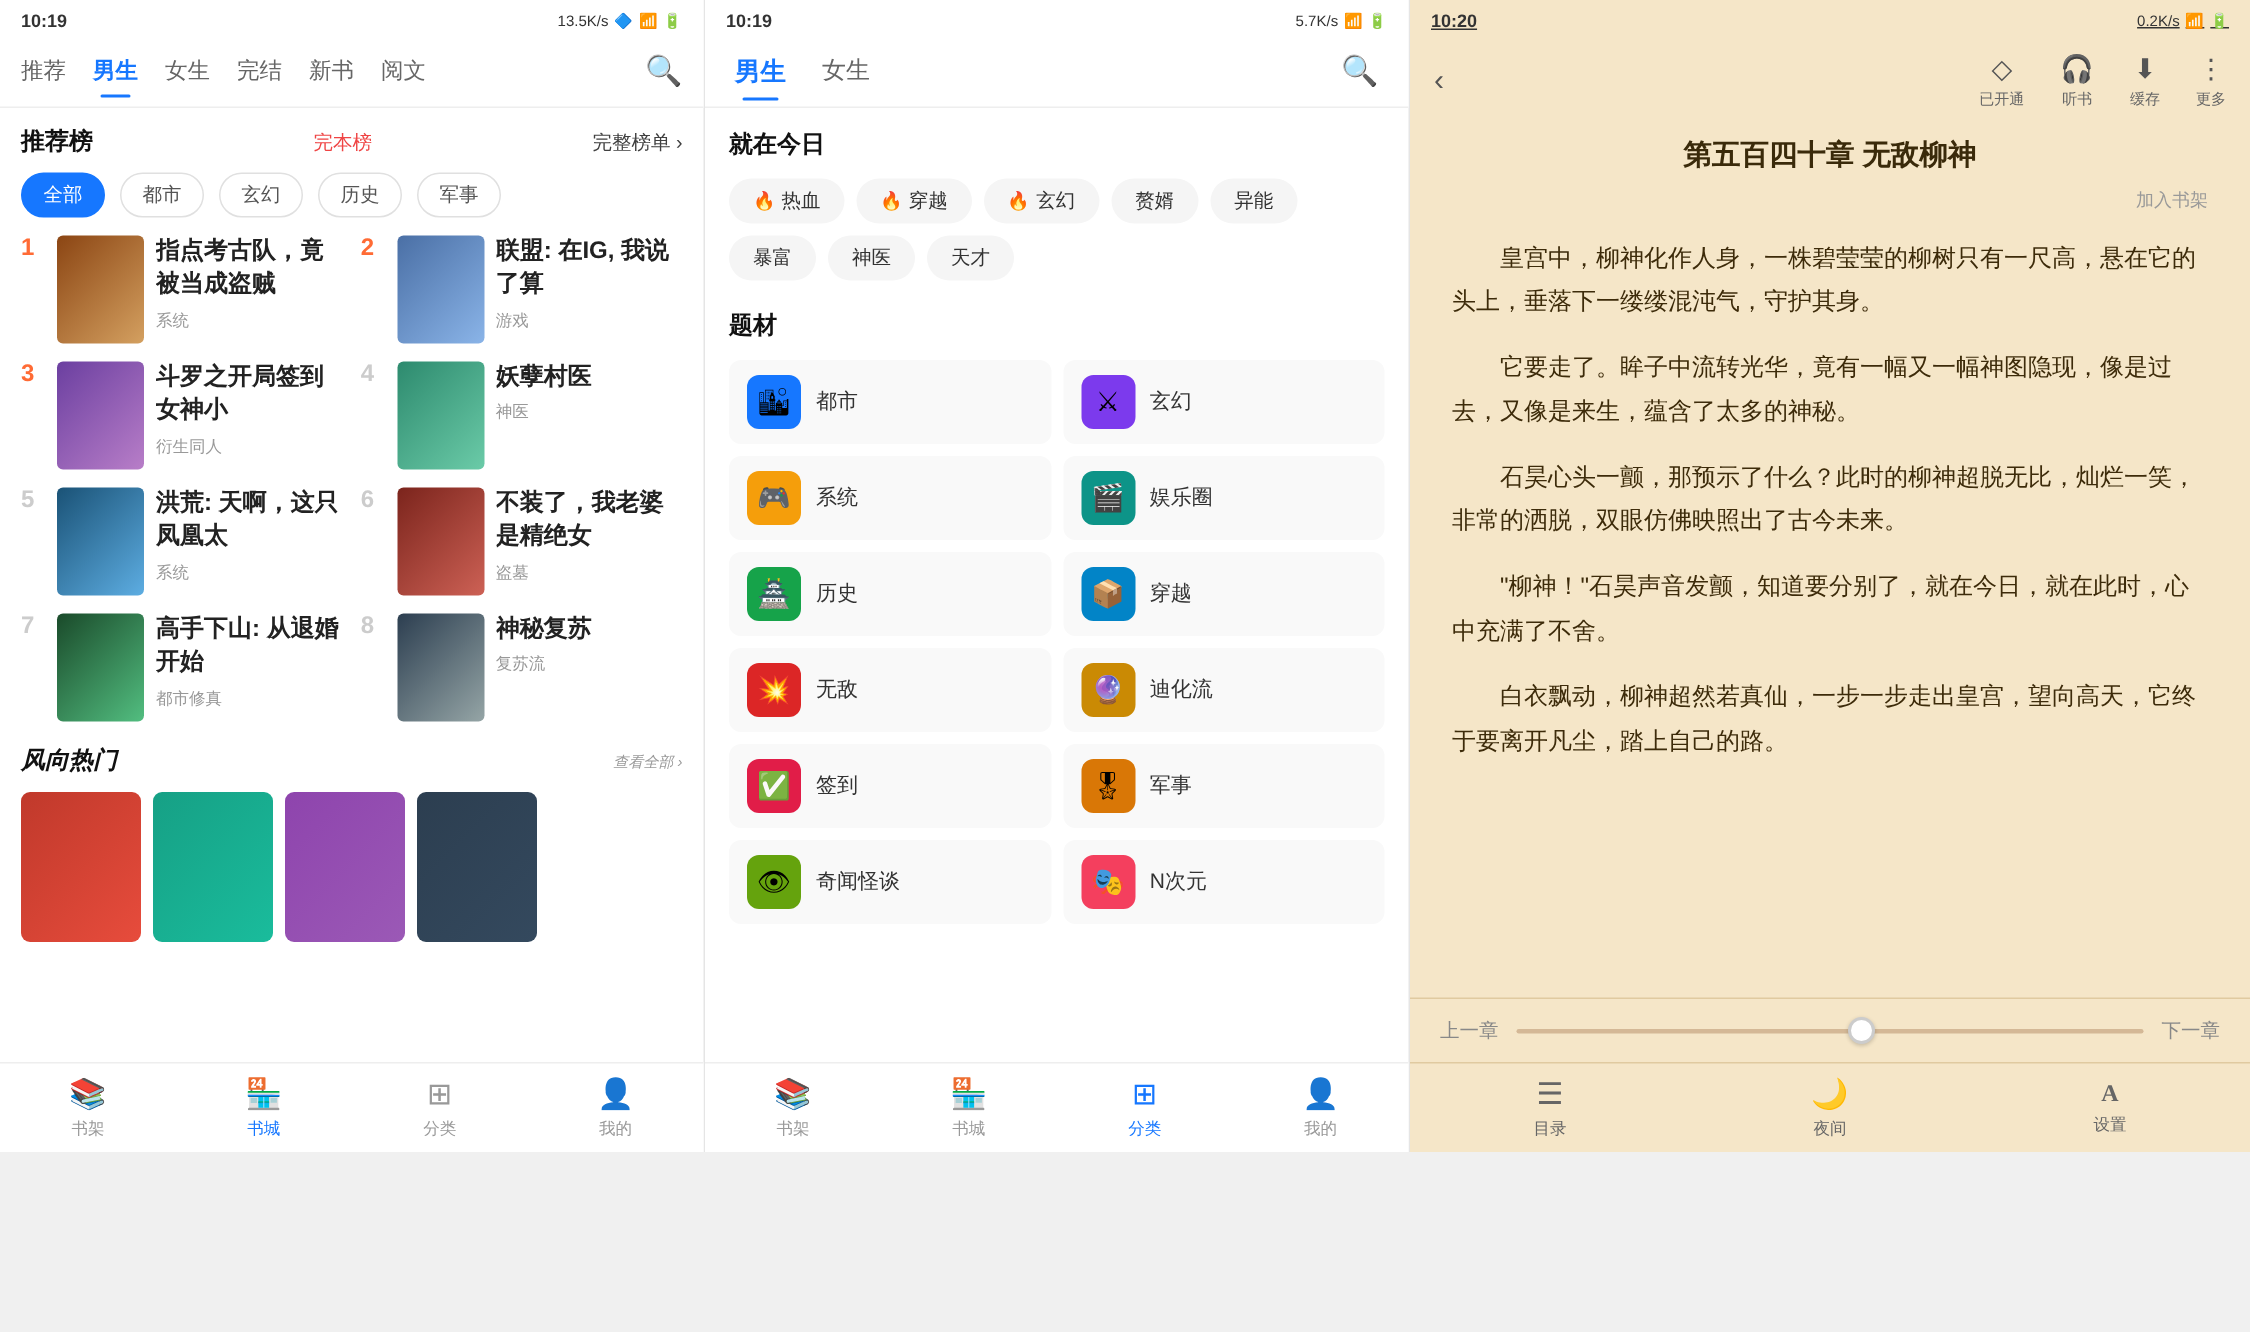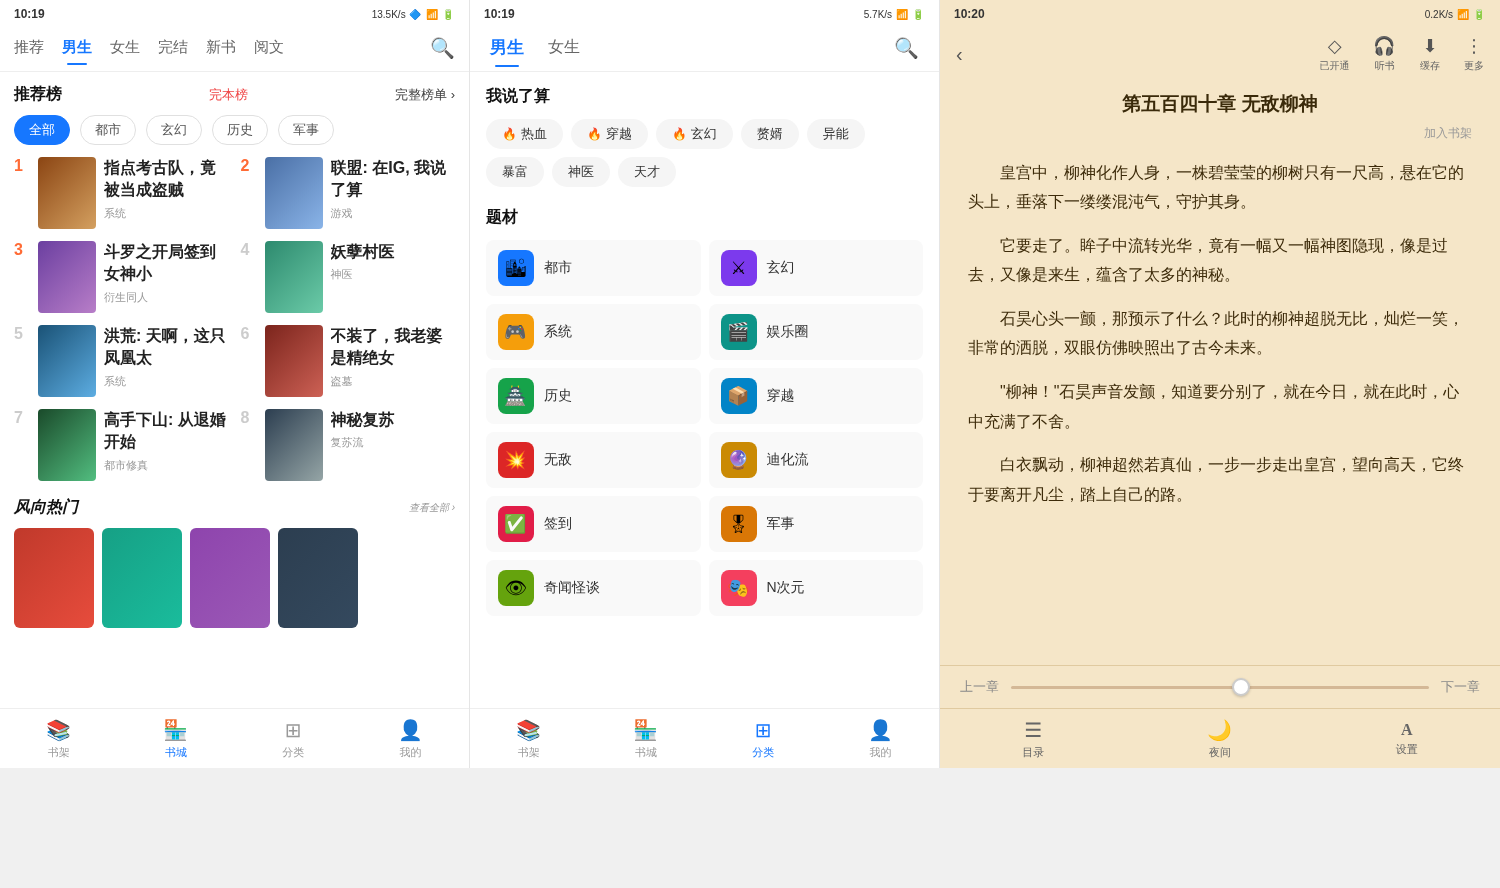--- a/index.html
+++ b/index.html
@@ -97,21 +97,21 @@
     .si-green { background: #16a34a; }
     .si-cyan { background: #0284c7; }
     .si-red { background: #dc2626; }
     .si-yellow { background: #ca8a04; }
     .si-pink { background: #e11d48; }
     .si-amber { background: #d97706; }
     .si-lime { background: #65a30d; }
     .si-rose { background: #f43f5e; }
 
     
-    .p3-status { background: #f5e6c8; }
+    .p3-status { background: #f5e6c8; text-decoration: underline; }
 
     .p3-toolbar { display: flex; align-items: center; padding: 6px 16px; background: #f5e6c8; height: 52px; flex-shrink: 0; }
     .p3-back { font-size: 20px; color: #555; cursor: pointer; margin-right: 16px; }
     .p3-actions { display: flex; gap: 24px; margin-left: auto; align-items: center; }
     .p3-action-item { display: flex; flex-direction: column; align-items: center; gap: 2px; cursor: pointer; }
     .p3-action-icon { font-size: 18px; color: #555; }
     .p3-action-label { font-size: 10px; color: #666; white-space: nowrap; }
 
     .p3-content { flex: 1; overflow-y: auto; padding: 10px 28px 20px; background: #f5e6c8; }
     .chapter-title { font-size: 19px; font-weight: 700; color: #3a2a0a; text-align: center; margin-bottom: 6px; line-height: 1.5; }
@@ -287,21 +287,21 @@
 
   <div class="nav-tabs-2">
     <span class="nav-tab-2 active">男生</span>
     <span class="nav-tab-2">女生</span>
     <span class="nav-search-2">🔍</span>
   </div>
 
   <div class="p2-content">
 
     <div class="hot-tags-section">
-      <div class="hot-tags-title">我说了算</div>
+      <div class="hot-tags-title">就在今日</div>
       <div class="hot-tags-row">
         <span class="hot-tag">
             <span class="fire">🔥</span>
             <span>热血</span>
           </span>
         <span class="hot-tag">
             <span class="fire">🔥</span>
             <span>穿越</span>
           </span>
         <span class="hot-tag">

